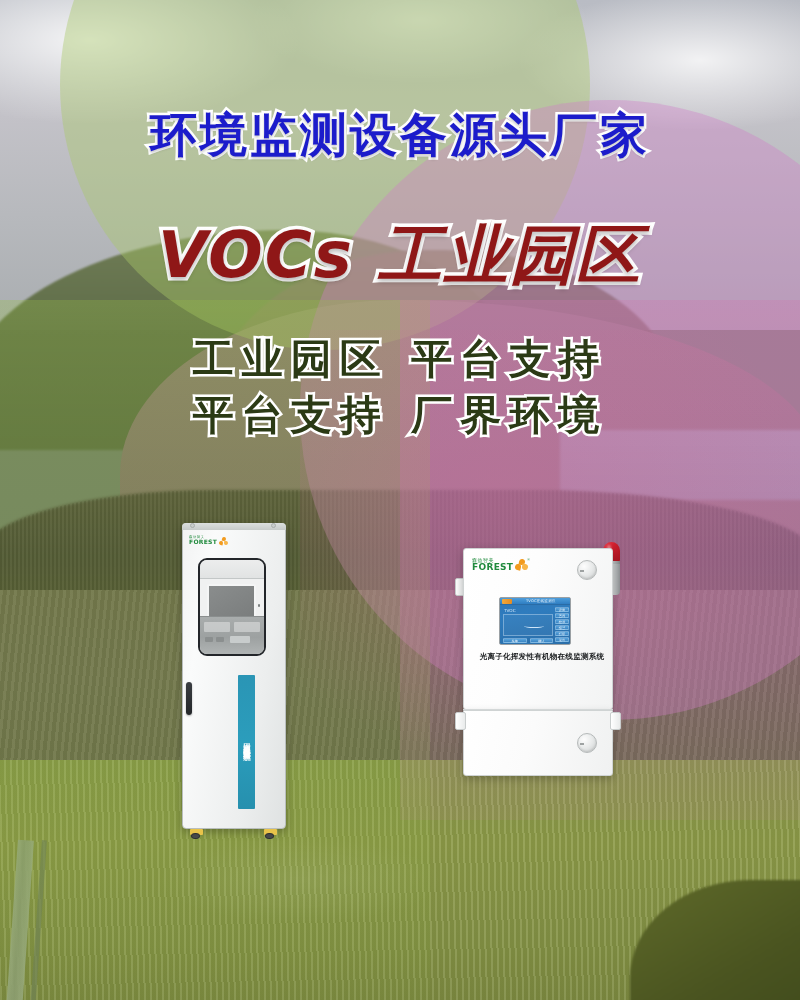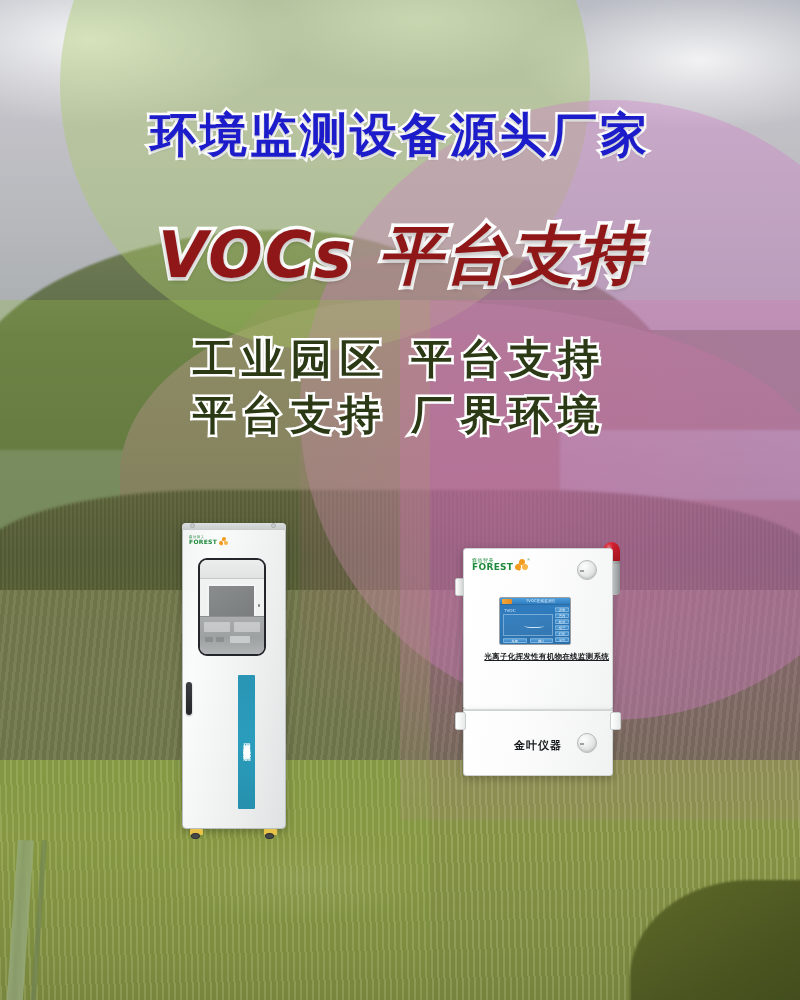--- a/index.html
+++ b/index.html
@@ -367,26 +367,25 @@
   .scr-bbtn {
     flex: 1; height: 5px;
     background: linear-gradient(180deg,#5aa6de,#3b84c2);
     border: 1px solid rgba(255,255,255,.25);
     border-radius: 1px;
     font-size: 3.2px; color: #eef6fd; text-align: center; line-height: 5px;
     font-family: "DejaVu Sans", sans-serif;
   }
 
   .dev-caption {
-    position: absolute; left: 4px; top: 112px; width: 150px;
-    text-align: right;
+    position: absolute; left: 12px; top: 112px; width: 150px;
+    text-align: center;
     font-size: 7.6px; font-weight: 700; color: #1a1d1f;
     letter-spacing: .2px;
     font-family: "DejaVu Sans", "Liberation Sans", sans-serif;
-    text-decoration: underline;
   }
   .dev-brand {
     position: absolute; left: 0; top: 28px; width: 150px;
     text-align: center;
     font-size: 11px; font-weight: 700; color: #16191b;
     letter-spacing: 1px;
     font-family: "DejaVu Sans", "Liberation Sans", sans-serif;
   }
 
   
@@ -457,21 +456,21 @@
 
     <div class="circle-green"></div>
     <div class="circle-magenta"></div>
     <div class="tint-left"></div>
     <div class="tint-right"></div>
     <div class="tint-center-pink"></div>
   </div>
 
   <div class="headline-wrap">
     <div class="headline">环境监测设备源头厂家</div>
-    <div class="maintitle">VOCs 平台支持</div>
+    <div class="maintitle">VOCs 工业园区</div>
     <div class="subline1">工业园区  平台支持</div>
     <div class="subline2">平台支持  厂界环境</div>
   </div>
 
   <div class="cabinet">
     <div class="cab-body"></div>
     <div class="cab-topbar"></div>
     <div class="cab-eye l"></div>
     <div class="cab-eye r"></div>
 
@@ -574,18 +573,15 @@
         <div class="scr-btn">打印</div>
         <div class="scr-btn">退出</div>
       </div>
       <div class="scr-botbtns">
         <div class="scr-bbtn">菜单</div>
         <div class="scr-bbtn">确认</div>
       </div>
     </div>
 
     <div class="dev-caption">光离子化挥发性有机物在线监测系统</div>
-    <div class="dev-lower" style="background:transparent;border:none;box-shadow:none;">
-      <div class="dev-brand">金叶仪器</div>
-    </div>
   </div>
 
 </div>
 
 </body></html>

